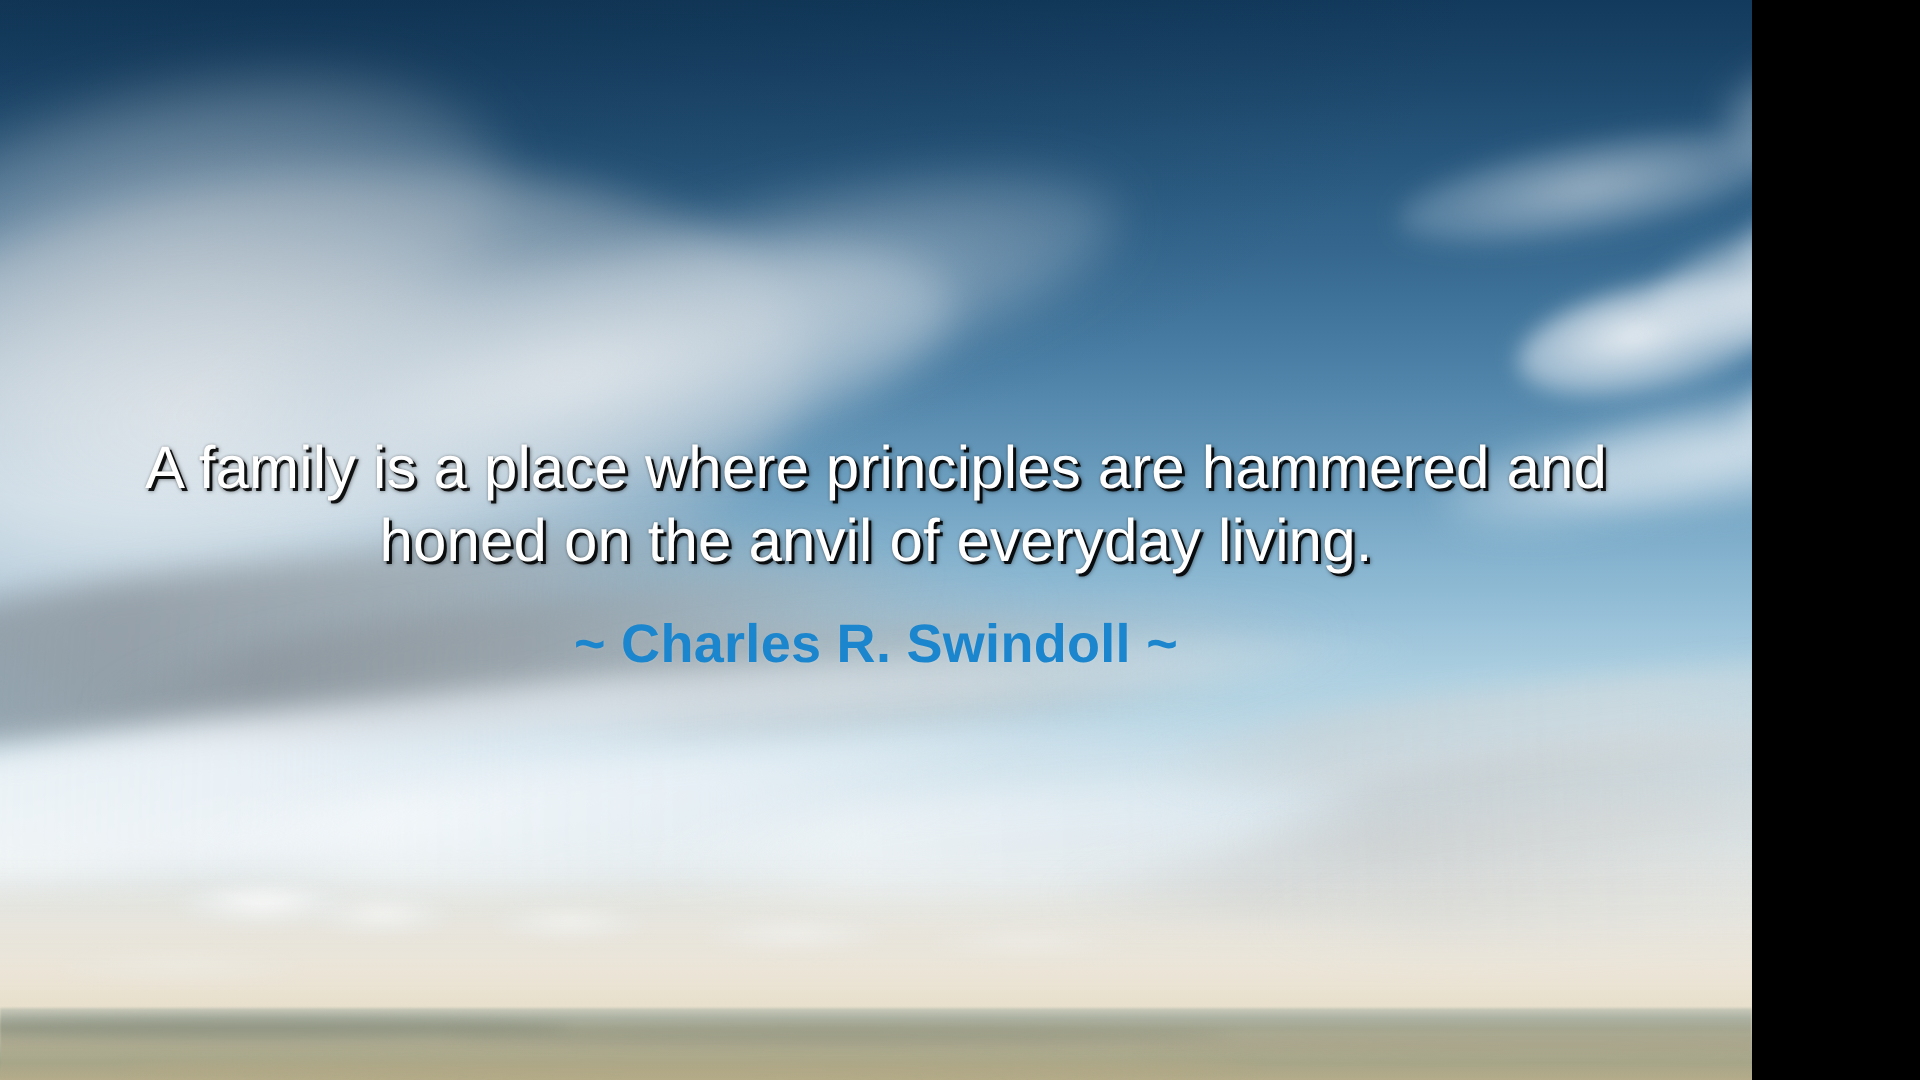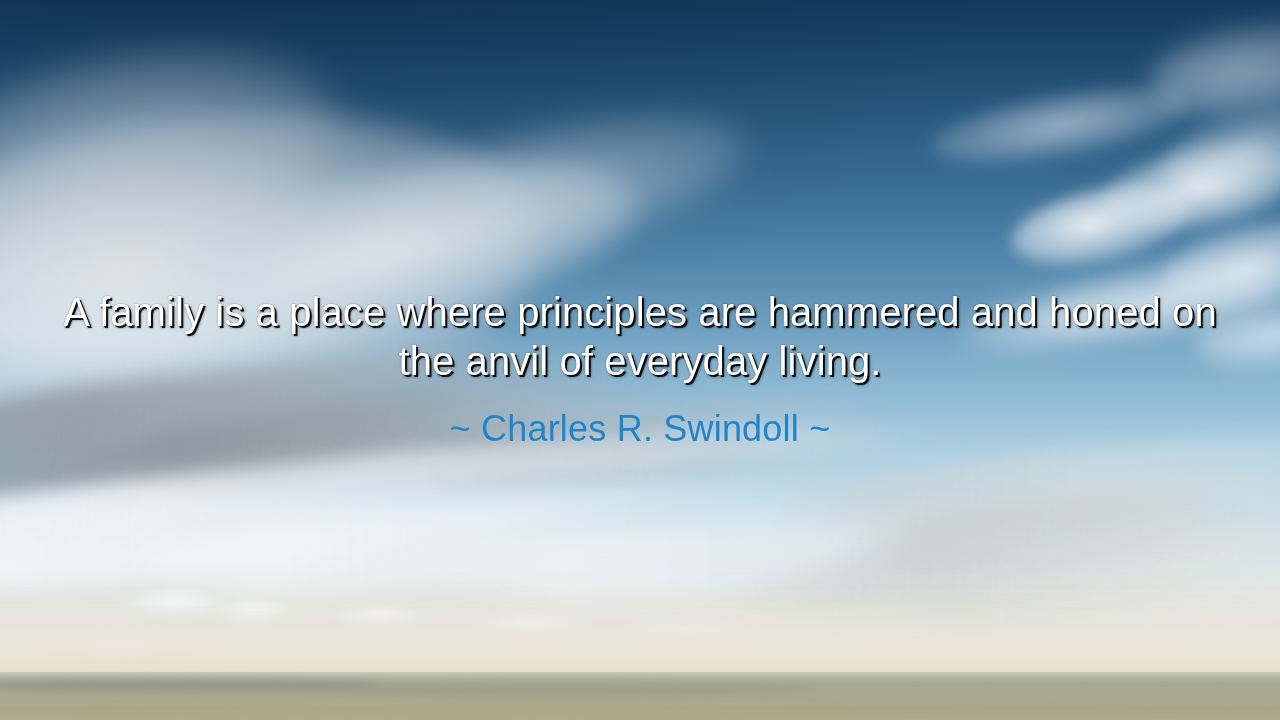--- a/index.html
+++ b/index.html
@@ -3,21 +3,21 @@
 <meta charset="utf-8">
 <title>Quote Image</title>
 <style>
   html, body {
     margin: 0;
     padding: 0;
     background: #000;
   }
   #stage {
     position: relative;
-    width: 1280px;
+    width: 1168px;
     height: 720px;
     overflow: hidden;
     font-family: "Liberation Sans", sans-serif;
   }
 
   
   .sky-base {
     position: absolute;
     inset: 0;
     background: linear-gradient(
@@ -438,21 +438,21 @@
     max-width: 1180px;
     margin-left: auto;
     margin-right: auto;
   }
   .attribution {
     margin: 0;
     margin-top: 21px;
     color: #1b86cd;
     font-size: 36px;
     line-height: 44px;
-    font-weight: 400;
+    font-weight: 700;
     letter-spacing: 0.2px;
     text-shadow: 0 1px 2px rgba(255,255,255,0.12);
   }
 </style>
 </head>
 <body>
 
 <div id="stage">
 
   <div class="sky-base"></div>

